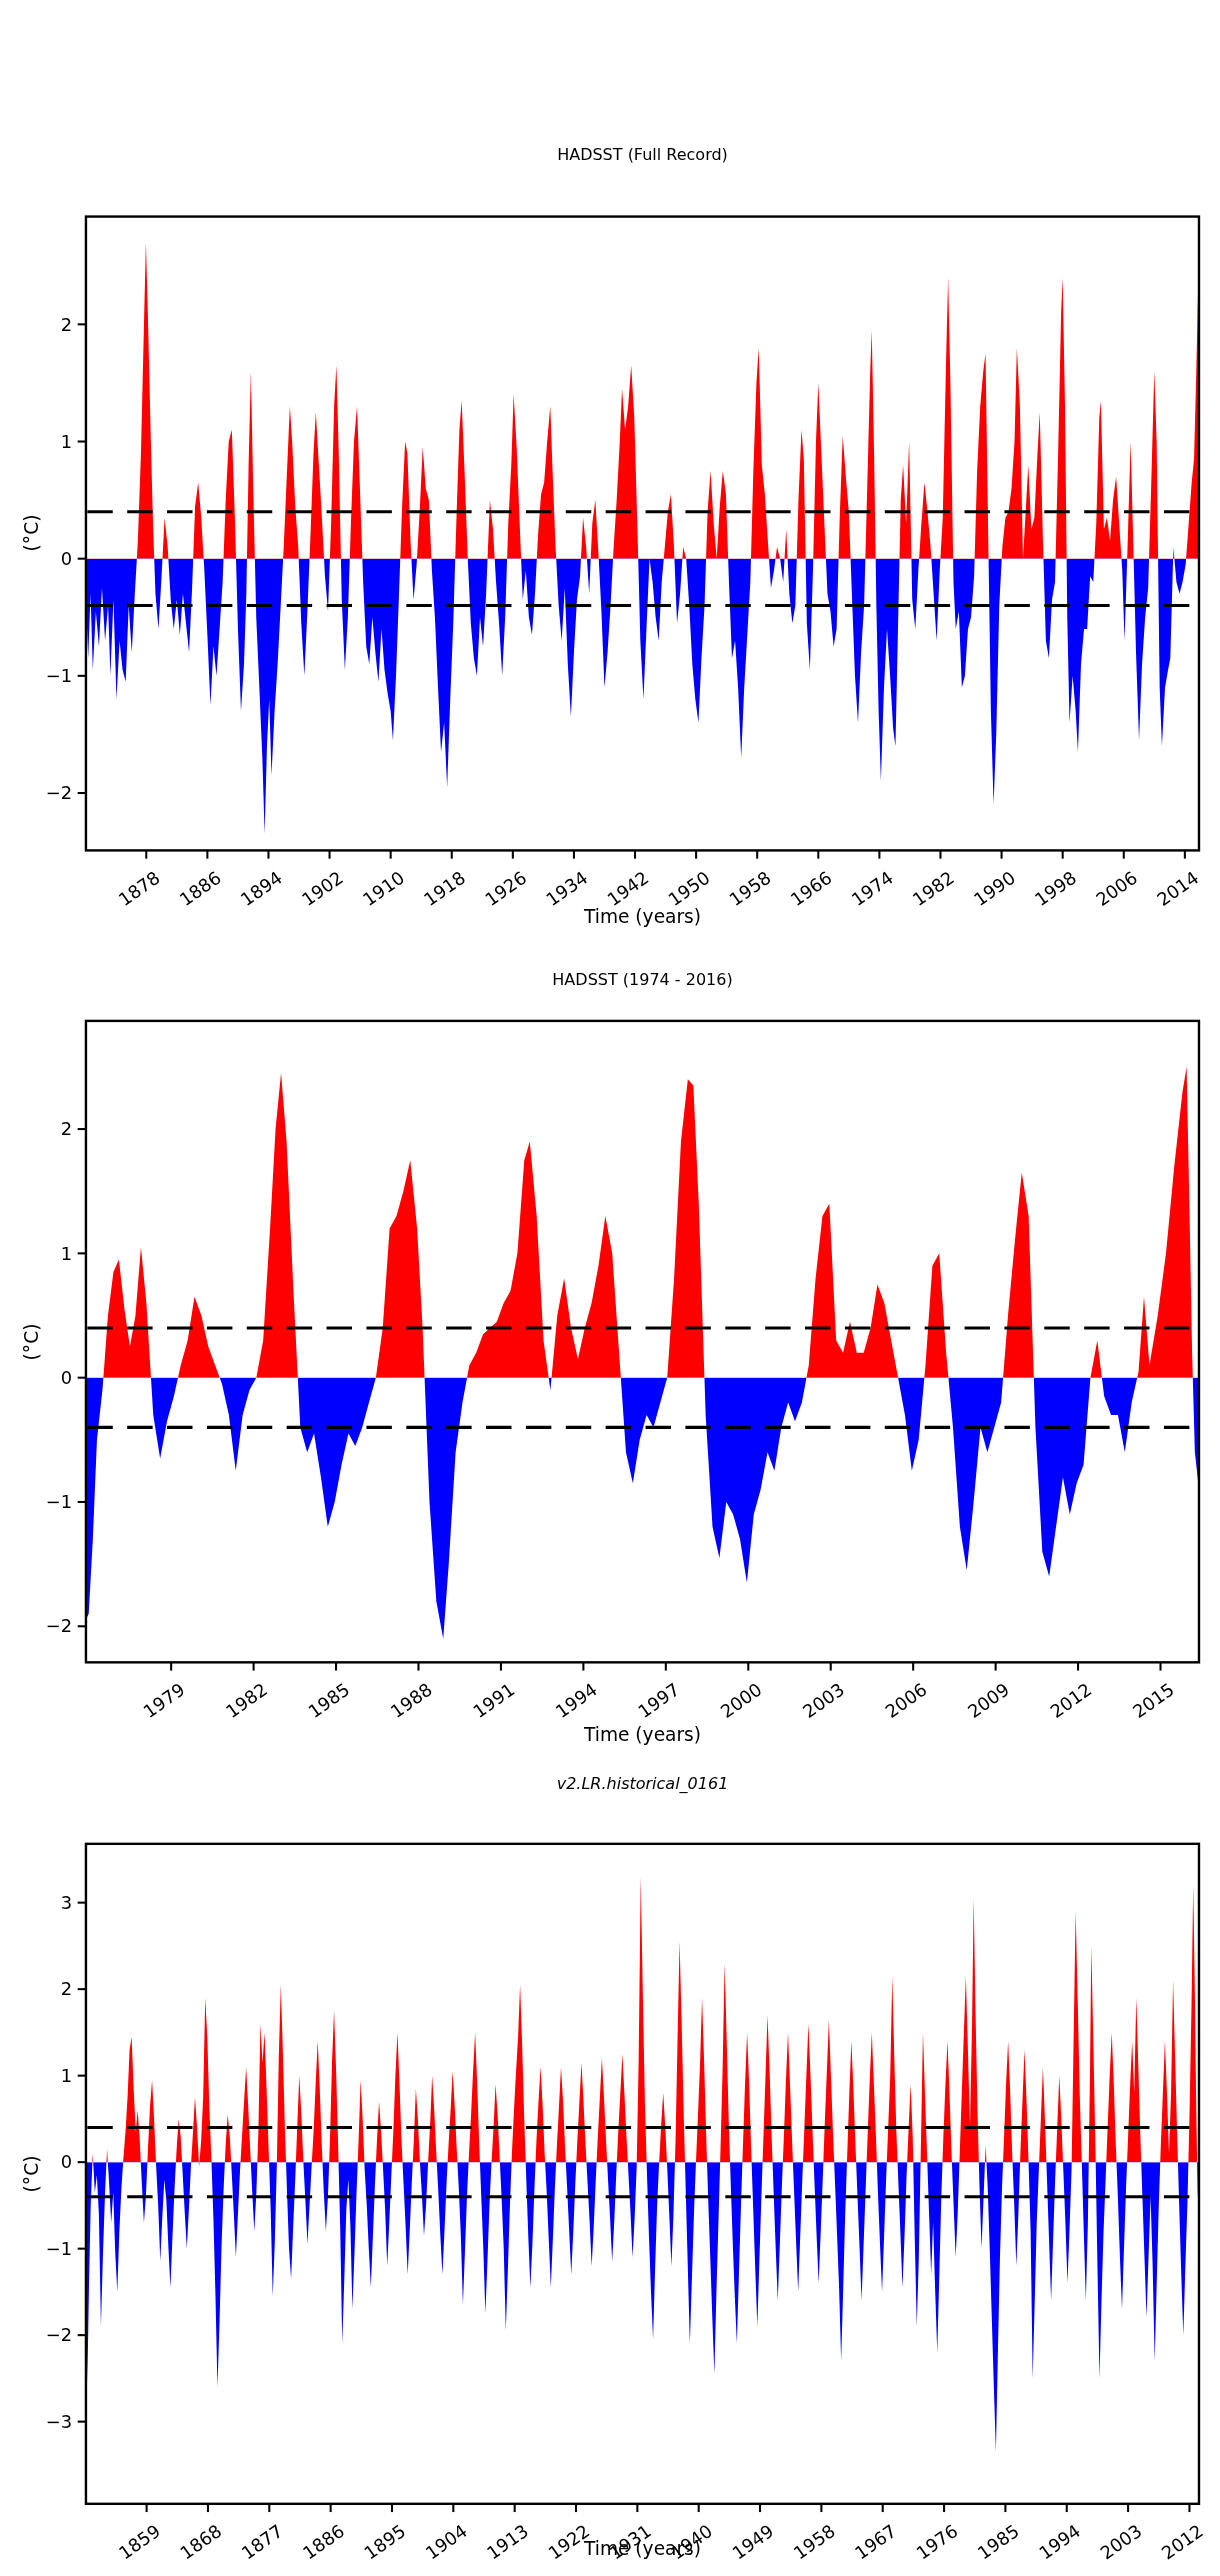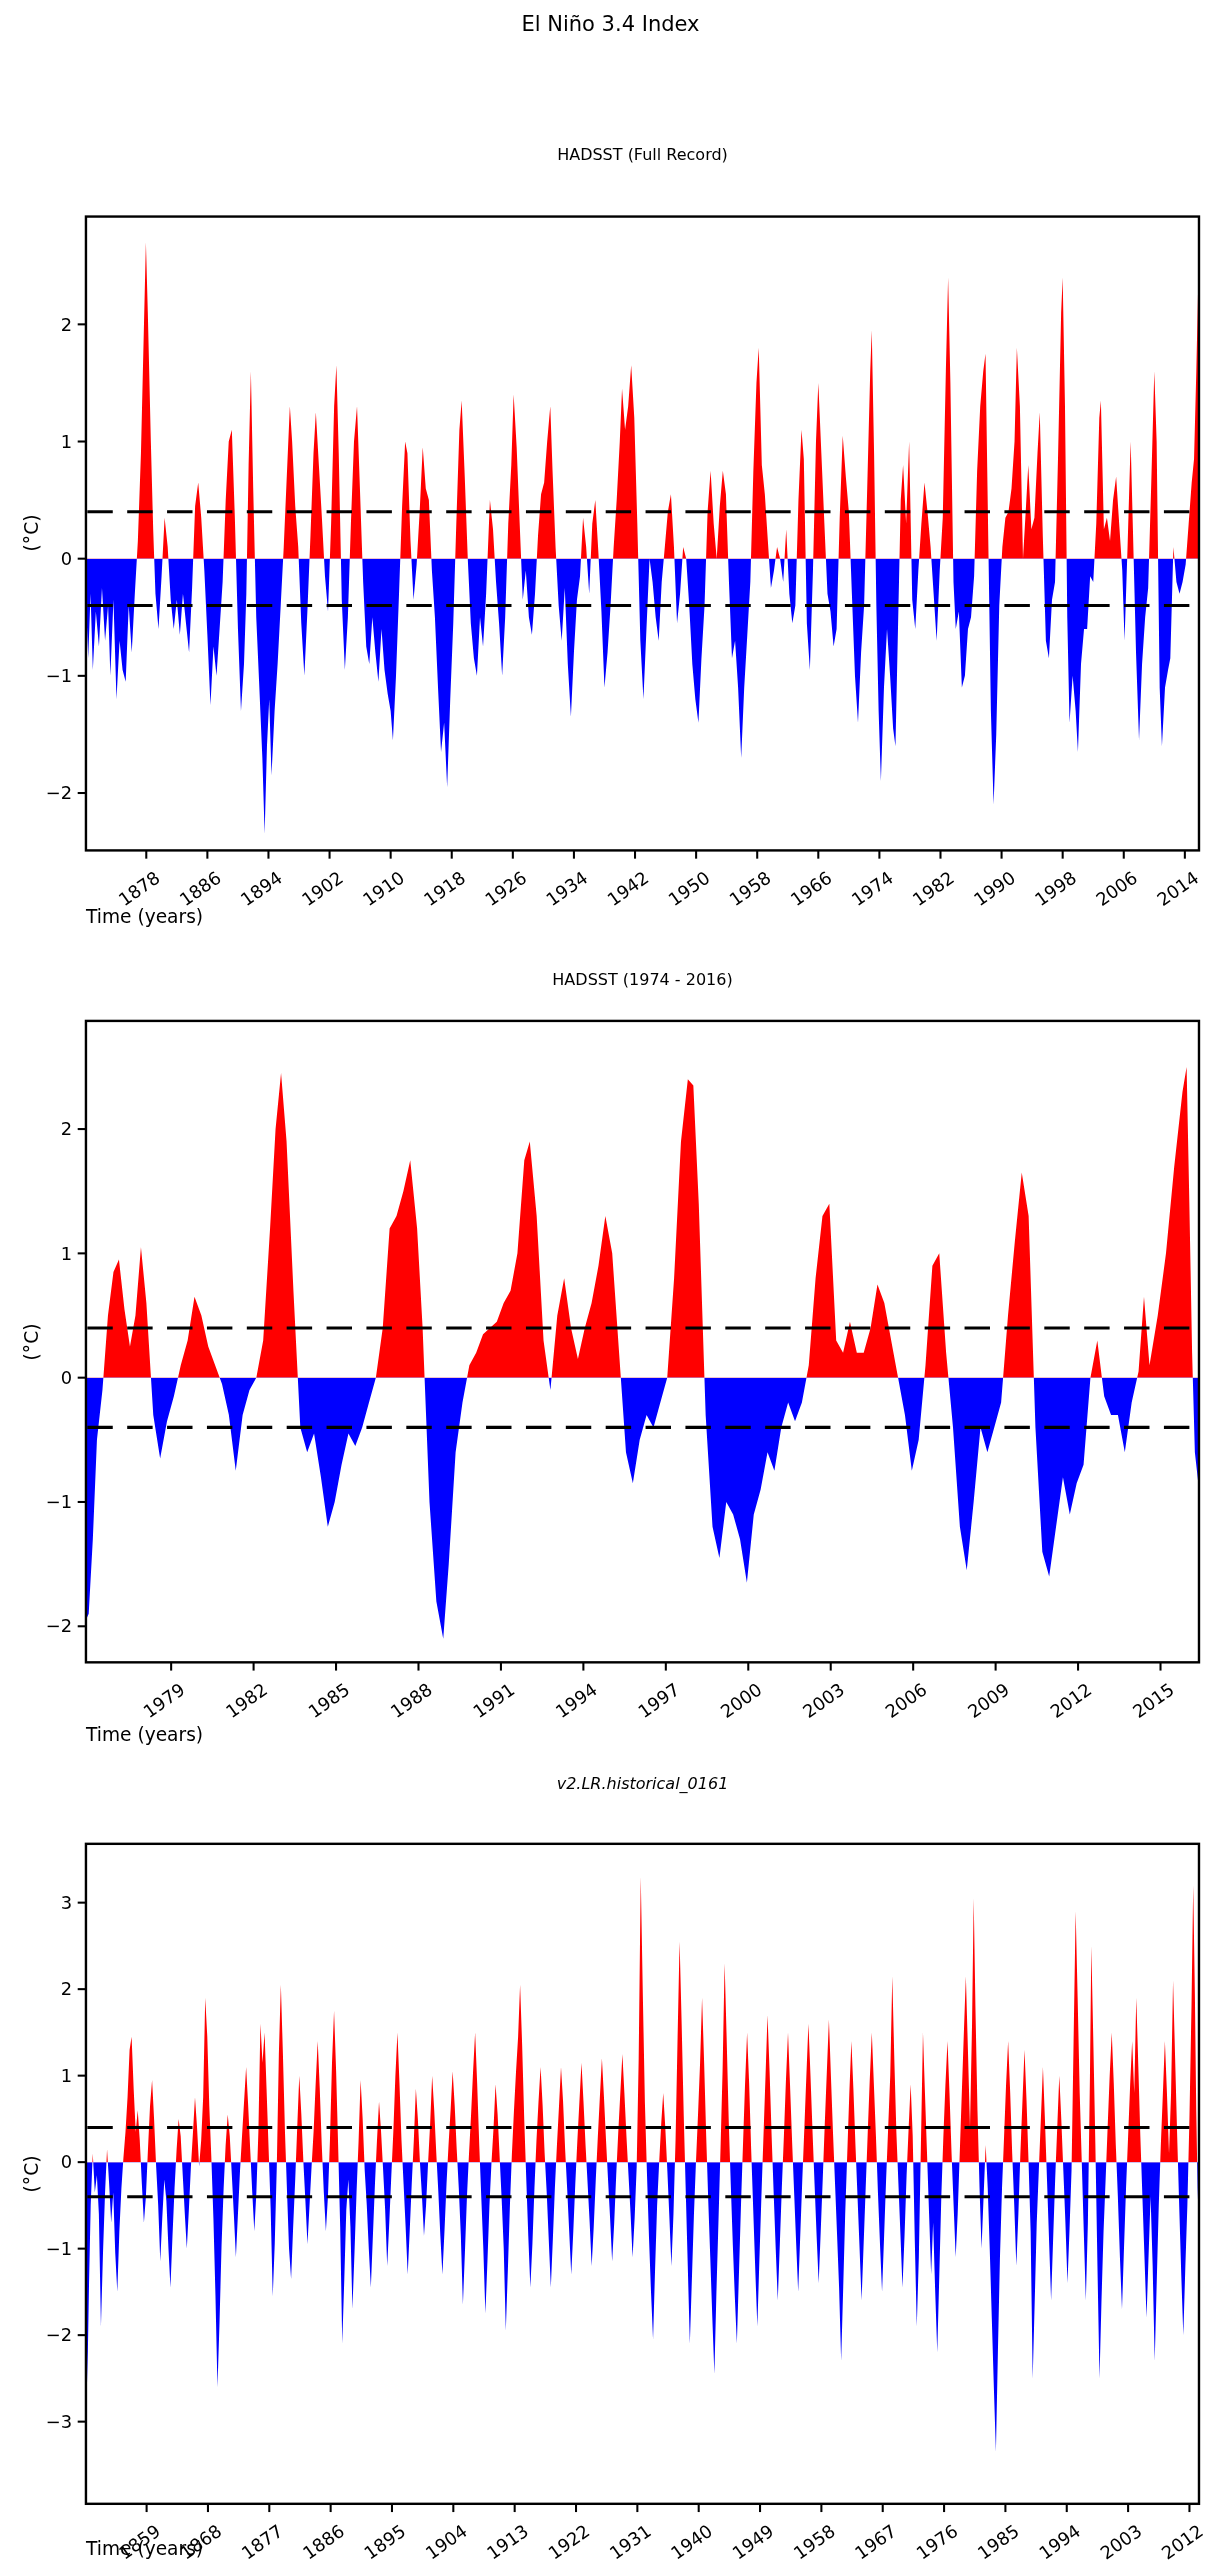--- a/index.html
+++ b/index.html
@@ -3,21 +3,21 @@
 <meta charset="utf-8">
 <style>
   html,body{margin:0;padding:0;background:#ffffff;}
   #figure{position:relative;width:1221px;height:2576px;background:#ffffff;
           font-family:"DejaVu Sans","Liberation Sans",sans-serif;color:#000;overflow:hidden;}
   #plot-canvas{position:absolute;left:0;top:0;}
   .suptitle{position:absolute;left:0;top:11px;width:1221px;text-align:center;
             font-size:21px;line-height:26px;}
   .chart-title{position:absolute;left:86px;width:1113px;text-align:center;
                font-size:16px;line-height:26px;}
-  .xlabel{position:absolute;left:86px;width:1113px;text-align:left;font-size:18.6px;line-height:22px;}
+  .xlabel{position:absolute;left:86px;width:1113px;text-align:center;font-size:18.6px;line-height:22px;}
   .ylabel{position:absolute;left:31px;width:0;height:0;font-size:18.6px;white-space:nowrap;}
   .ylabel>span{display:inline-block;transform:translate(-50%,-50%) rotate(-90deg);}
   #t1{top:142px;} #t2{top:967px;} #t3{top:1771px;font-style:italic;}
   #xl1{top:906px;} #xl2{top:1724px;} #xl3{top:2538px;}
   #yl1{top:533px;} #yl2{top:1342px;} #yl3{top:2174px;}
 </style>
 </head>
 <body>
 
 <div id="figure">
@@ -194,21 +194,20 @@
         <text x="105" y="3154.0144167758845" text-anchor="end" font-size="26" fill="#000">0</text>
         <line x1="113" x2="125" y1="3019.1952817824376" y2="3019.1952817824376" stroke="#000000" stroke-width="3"></line>
         <text x="105" y="3028.1952817824376" text-anchor="end" font-size="26" fill="#000">1</text>
         <line x1="113" x2="125" y1="2893.376146788991" y2="2893.376146788991" stroke="#000000" stroke-width="3"></line>
         <text x="105" y="2902.376146788991" text-anchor="end" font-size="26" fill="#000">2</text>
         <line x1="113" x2="125" y1="2767.557011795544" y2="2767.557011795544" stroke="#000000" stroke-width="3"></line>
         <text x="105" y="2776.557011795544" text-anchor="end" font-size="26" fill="#000">3</text>
       </g>
     </svg>
 
-  <div class="suptitle">El Niño 3.4 Index</div>
 
   <div class="chart-title" id="t1">HADSST (Full Record)</div>
   <div class="ylabel" id="yl1">
     <span>(°C)</span>
   </div>
   <div class="xlabel" id="xl1">Time (years)</div>
 
   <div class="chart-title" id="t2">HADSST (1974 - 2016)</div>
   <div class="ylabel" id="yl2">
     <span>(°C)</span>

